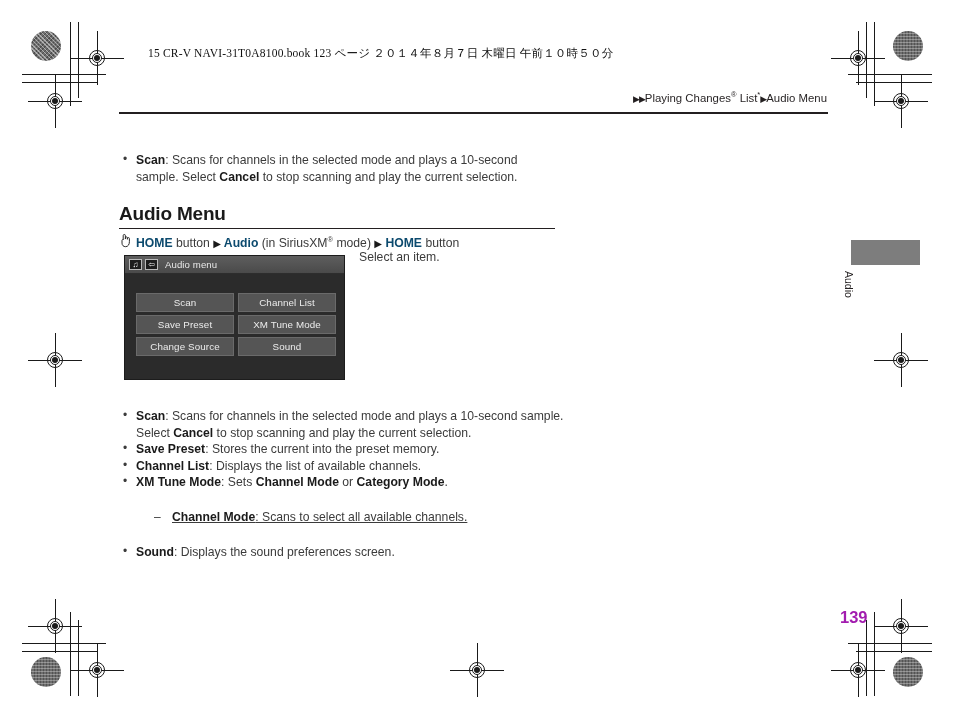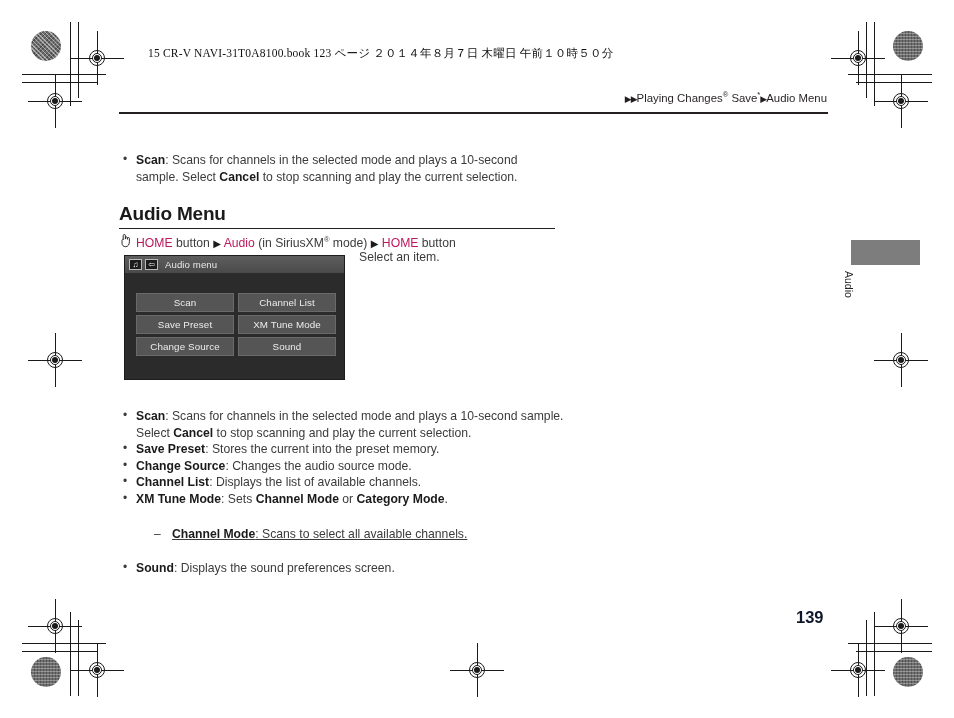--- a/index.html
+++ b/index.html
@@ -79,21 +79,21 @@
   h2.title{
     position:absolute;left:119px;top:203px;margin:0;
     font-size:19px;font-weight:700;color:#1a1a1a;letter-spacing:-.2px;
   }
   .titlerule{position:absolute;left:119px;top:228px;width:436px;height:1.4px;background:#231f20;}
 
   .navpath{
     position:absolute;left:136px;top:232px;
     font-size:12.2px;color:#3b3b3b;white-space:nowrap;line-height:16px;
   }
-  .navpath b{color:#be185d;font-weight:400;}
+  .navpath b{color:#0c4a6e;font-weight:700;}
   .navpath .tri{font-size:10px;color:#1a1a1a;}
   .navpath .sup{font-size:7.5px;vertical-align:super;}
 
   .handicon{
     position:absolute;left:119px;top:233px;width:14px;height:15px;
   }
 
   
   .screen{
     position:absolute;left:124px;top:255px;width:221px;height:125px;
@@ -135,22 +135,22 @@
 
   
   .sidetab{position:absolute;left:851px;top:240px;width:69px;height:25px;background:#7d7d7d;}
   .sidelabel{
     position:absolute;left:843px;top:271px;
     font-size:10.5px;color:#231f20;
     writing-mode:vertical-rl;
   }
 
   .pageno{
-    position:absolute;left:796px;top:608px;
-    font-size:16.5px;font-weight:700;color:#0f172a;
+    position:absolute;left:840px;top:608px;
+    font-size:16.5px;font-weight:700;color:#a21caf;
   }
 </style>
 </head>
 <body>
 
 <div class="page">
 
   <div>
 
     <div class="graymark hatch" style="left:31px;top:31px;"></div>
@@ -252,21 +252,21 @@
         <span class="vl"></span>
         <span class="ring"></span>
         <span class="ring2"></span>
         <span class="dot"></span>
     </div>
   </div>
 
   <div class="bookline">15 CR-V NAVI-31T0A8100.book   123 ページ   ２０１４年８月７日   木曜日   午前１０時５０分</div>
 
   <div class="crumb">
-    <span class="tri">▶▶</span><span>Playing Changes</span><span class="sup">®</span><span> Save</span><span class="sup">*</span><span class="tri">▶</span><span>Audio Menu</span>
+    <span class="tri">▶▶</span><span>Playing Changes</span><span class="sup">®</span><span> List</span><span class="sup">*</span><span class="tri">▶</span><span>Audio Menu</span>
   </div>
   <div class="headrule"></div>
 
   <div class="para" style="left:119px;top:152px;width:440px;">
     <ul class="bl">
       <li>
         <b>Scan</b><span>: Scans for channels in the selected mode and plays a 10-second sample.</span>
         <span>Select </span><b>Cancel</b><span> to stop scanning and play the current selection.</span>
       </li>
     </ul>
@@ -311,23 +311,20 @@
   <div class="para" style="left:119px;top:408px;width:445px;">
     <ul class="bl">
       <li>
         <b>Scan</b><span>: Scans for channels in the selected mode and plays a 10-second sample.</span>
         <span>Select </span><b>Cancel</b><span> to stop scanning and play the current selection.</span>
       </li>
       <li>
         <b>Save Preset</b><span>: Stores the current into the preset memory.</span>
       </li>
       <li>
-        <b>Change Source</b><span>: Changes the audio source mode.</span>
-      </li>
-      <li>
         <b>Channel List</b><span>: Displays the list of available channels.</span>
       </li>
       <li>
         <b>XM Tune Mode</b><span>: Sets </span><b>Channel Mode</b><span> or </span><b>Category Mode</b><span>.</span>
         <ul class="dash sub">
           <li>
             <b>Channel Mode</b><span>: Scans to select all available channels.</span>
           </li>
         </ul>
       </li>

